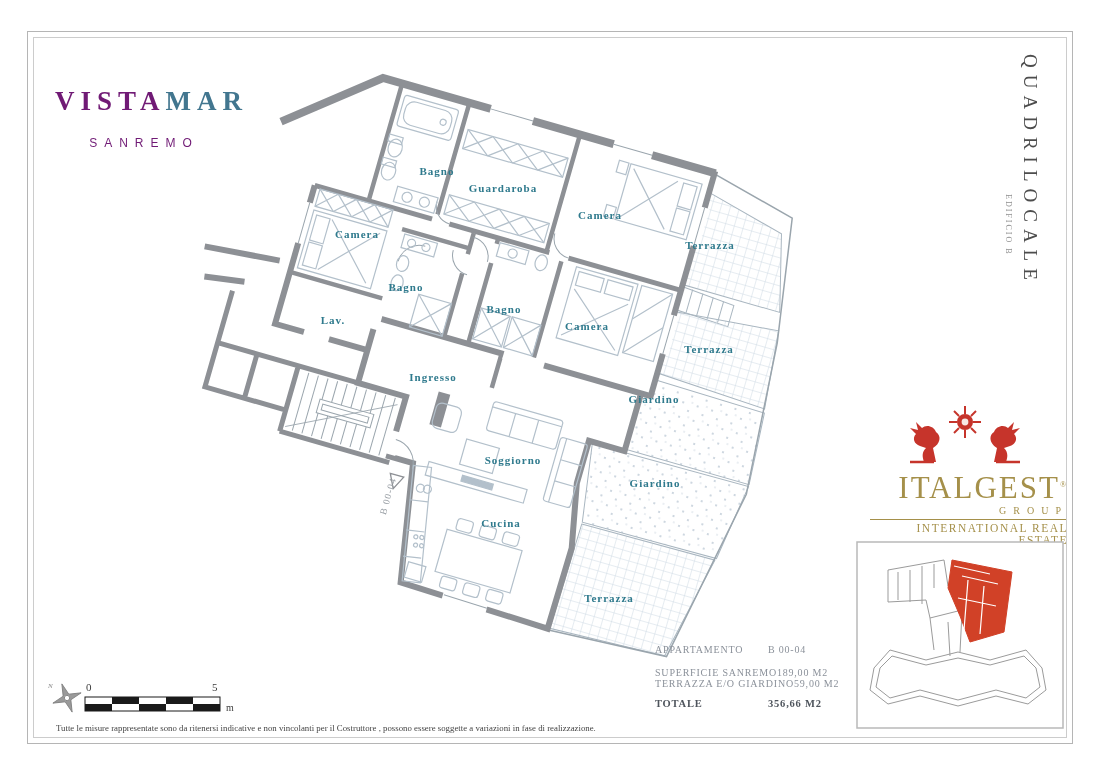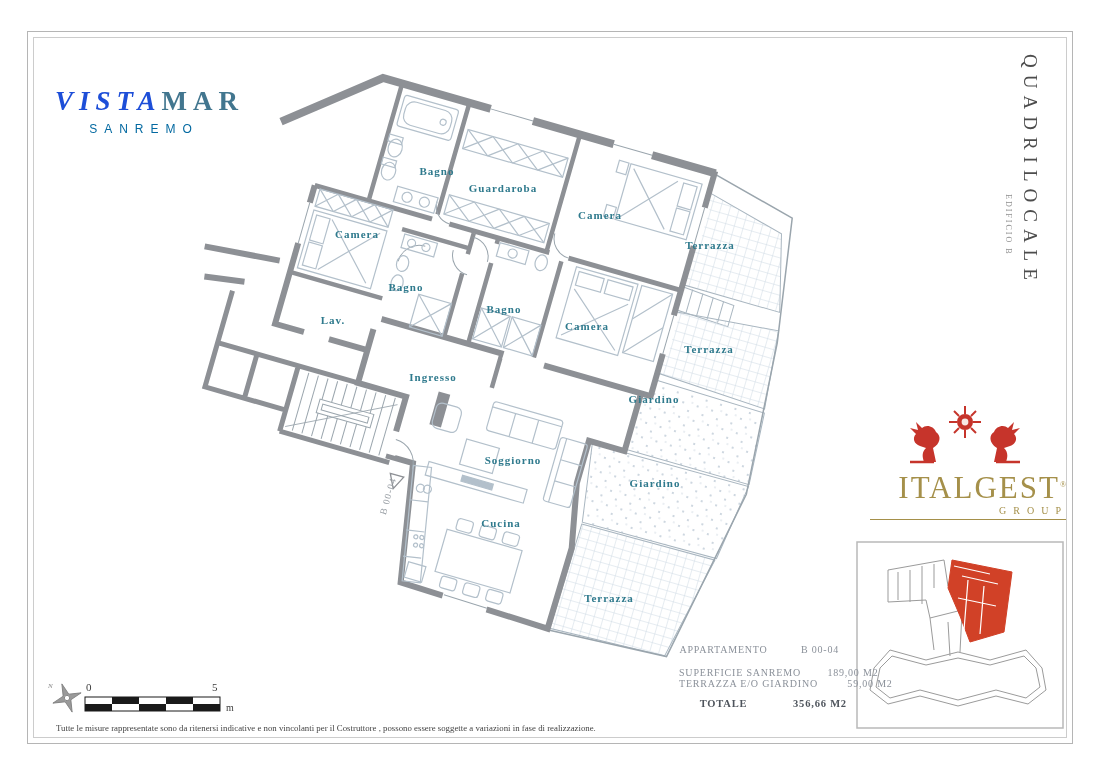--- a/index.html
+++ b/index.html
@@ -5,41 +5,41 @@
   html,body{margin:0;padding:0;background:#fff;}
   .page{position:relative;width:1100px;height:777px;background:#fff;overflow:hidden;
         font-family:"Liberation Serif", serif;}
   .frame-outer{position:absolute;left:27px;top:31px;right:27px;bottom:33px;
         border:1.5px solid #b5b5b5;}
   .frame-inner{position:absolute;left:33px;top:37px;right:33px;bottom:39px;
         border:1px solid #cccccc;}
   
   .brand{position:absolute;left:55px;top:88px;width:178px;text-align:center;}
   .brand-name{font-size:27px;font-weight:bold;letter-spacing:6px;line-height:1;}
-  .brand-name .p1{color:#1d4ed8;font-style:italic;}
+  .brand-name .p1{color:#701a75;}
   .brand-name .p2{color:#42768f;}
-  .brand-sub{margin-top:7px;font-size:12px;letter-spacing:7px;color:#0369a1;
+  .brand-sub{margin-top:21px;font-size:12px;letter-spacing:7px;color:#701a75;
         font-family:"Liberation Sans", sans-serif;font-weight:400;}
   
   .sideword{position:absolute;left:1019px;top:54px;writing-mode:vertical-rl;
         font-size:19px;letter-spacing:7px;color:#4d4d4d;}
   .sideword-sub{position:absolute;left:1004px;top:194px;writing-mode:vertical-rl;
         font-size:8px;letter-spacing:2px;color:#8f8f8f;}
   
   .agency{position:absolute;left:868px;top:402px;width:200px;text-align:right;color:#a5904a;}
   .agency-name{font-size:31px;letter-spacing:2px;line-height:1;margin-top:2px;}
   .agency-reg{font-size:8px;vertical-align:super;}
   .agency-group{font-size:10px;letter-spacing:7px;margin-top:2px;}
   .agency-line{height:0;border-top:1.5px solid #a5904a;margin:3px 2px 2px 2px;}
   .agency-tag{font-size:11.5px;letter-spacing:1.5px;}
   
   .details{position:absolute;left:655px;top:644px;width:193px;color:#8b919a;
         font-size:10px;letter-spacing:0.8px;}
   .drow{display:grid;grid-template-columns:1fr 80px;}
-  .drow span{text-align:center;white-space:nowrap;margin-left:24px;}
+  .drow span{text-align:left;white-space:nowrap;}
   .drow.first{margin-bottom:12px;}
   .drow.total{margin-top:9px;font-weight:bold;font-size:10.5px;color:#4e545c;}
   
   .disclaimer{position:absolute;left:56px;top:723px;width:620px;font-size:8.8px;
         color:#454545;white-space:nowrap;}
   svg text{font-family:"Liberation Serif", serif;}
   .roomlbl{fill:#2f7a8d;font-weight:bold;font-size:11px;letter-spacing:1px;}
 </style>
 </head>
 <body>
@@ -77,20 +77,21 @@
         <path d="M2,0 L26,0" stroke="#c6342b" stroke-width="2.5"></path>
       </g>
       <g transform="translate(126,60)">
         <path d="M0,0 L3,-14 C-4,-18 -6,-26 0,-30 C2,-36 10,-38 14,-34 L20,-40 L18,-32 L26,-34 L20,-28 C24,-24 22,-18 16,-16 L10,-14 C14,-10 14,-6 12,0 Z" fill="#c6342b"></path>
         <path d="M2,0 L26,0" stroke="#c6342b" stroke-width="2.5"></path>
       </g>
     </svg>
     <div class="agency-name"><span>ITALGEST</span><span class="agency-reg">®</span></div>
     <div class="agency-group">GROUP</div>
     <div class="agency-line"></div>
+    <div class="agency-tag">INTERNATIONAL REAL ESTATE</div>
   </div>
 
   <svg width="1100" height="777" viewBox="0 0 1100 777" style="position:absolute;left:0;top:0;">
     <defs>
       <pattern id="tile" width="9" height="9" patternUnits="userSpaceOnUse">
         <path d="M9,0H0V9" fill="none" stroke="#cdd9e3" stroke-width="1"></path>
       </pattern>
       <pattern id="stip" width="15" height="15" patternUnits="userSpaceOnUse">
         <circle cx="3" cy="4" r="0.9" fill="#b6c4d1"></circle>
         <circle cx="10" cy="11" r="0.9" fill="#b6c4d1"></circle>

